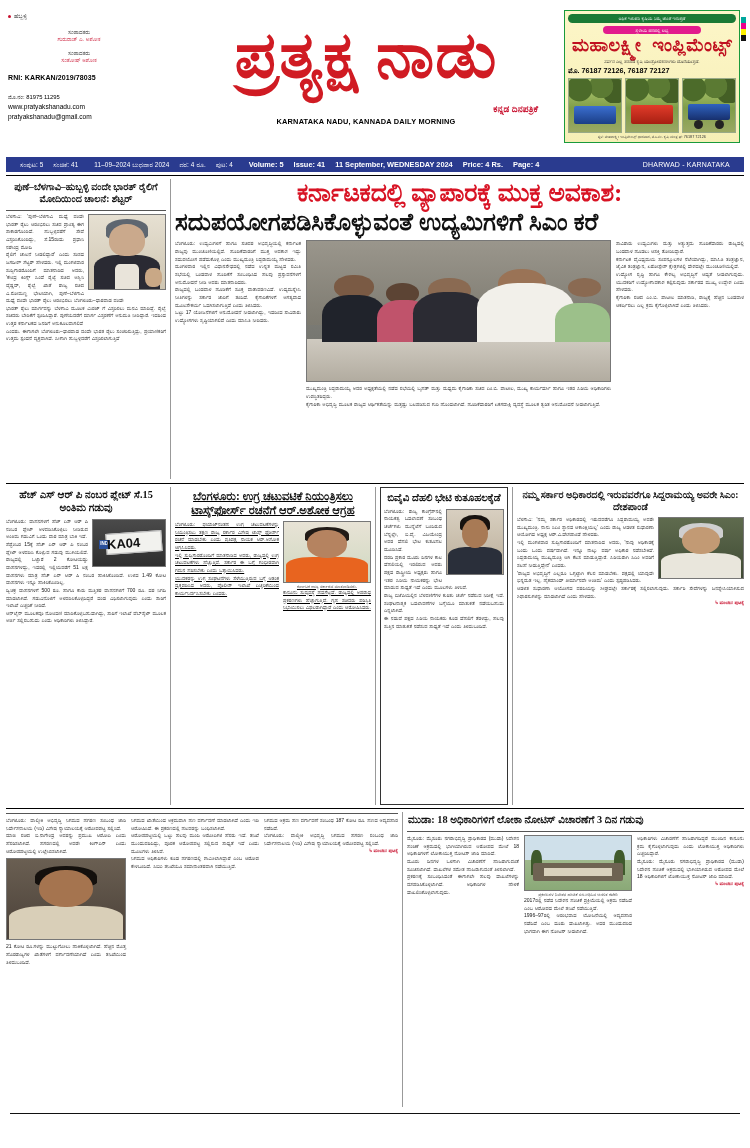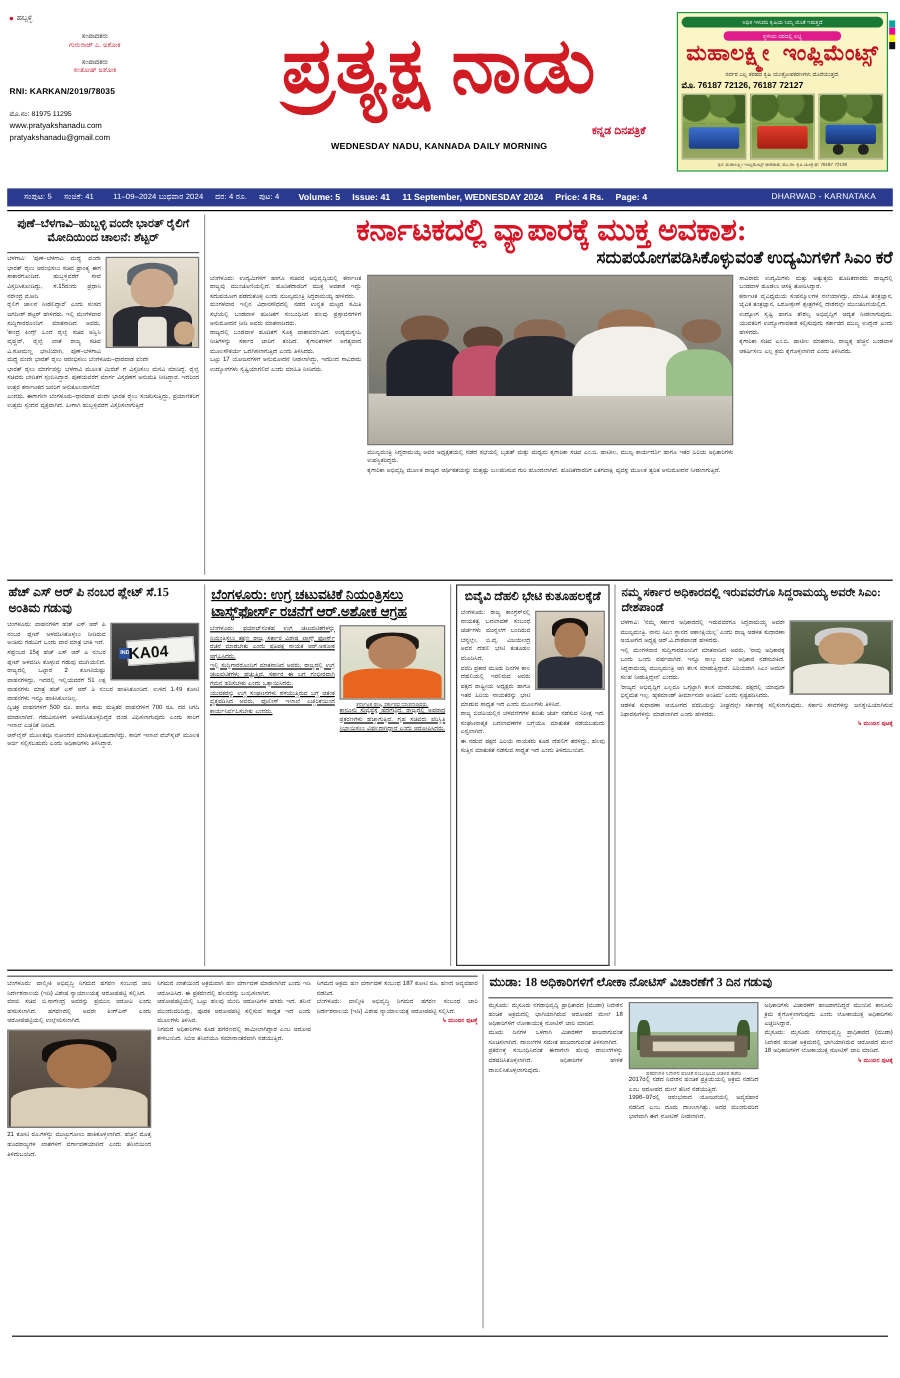--- a/index.html
+++ b/index.html
@@ -154,28 +154,28 @@
   }
   .main-head-1 {
     font-family: "Liberation Serif", serif;
     font-weight: bold; color: #d81324;
     font-size: 25px; line-height: 1.12; text-align: center;
     letter-spacing: -.2px; white-space: nowrap;
   }
   .main-head-2 {
     font-family: "Liberation Serif", serif;
     font-weight: bold; color: #111;
-    font-size: 14px; line-height: 1.18; text-align: right;
+    font-size: 24px; line-height: 1.18; text-align: left;
     margin-top: 1px; white-space: nowrap;
   }
 
   .sec-head {
     font-family: "Liberation Serif", serif;
     font-weight: bold; color: #111;
-    font-size: 11.5px; line-height: 1.26; 
+    font-size: 11.5px; line-height: 1.26; text-align: center;
     padding: 2px 1px 3px 1px;
   }
   .sec-head.sm { font-size: 10.3px; }
   .sec-head.xs { font-size: 9.6px; }
 
   .box-head {
     font-family: "Liberation Serif", serif;
     font-weight: bold; font-size: 10.2px; text-align: center;
     color: #111; line-height: 1.25; padding: 2px 2px 3px 2px;
   }
@@ -248,21 +248,21 @@
       <div class="mh-contact">
         <div class="ph">ಮೊ.ನಂ: 81975 11295</div>
         <div>www.pratyakshanadu.com</div>
         <div>pratyakshanadu@gmail.com</div>
       </div>
     </div>
 
     <div class="mh-center">
       <div class="mh-title">ಪ್ರತ್ಯಕ್ಷ ನಾಡು</div>
       <div class="mh-sub-ka">ಕನ್ನಡ ದಿನಪತ್ರಿಕೆ</div>
-      <div class="mh-sub-en">WEDNESDAY NADU, KANNADA DAILY MORNING</div>
+      <div class="mh-sub-en">KARNATAKA NADU, KANNADA DAILY MORNING</div>
     </div>
 
     <div class="mh-ad">
       <div class="ad-cmyk">
         <i style="background:#00a79d"></i>
           <i style="background:#ec008c"></i>
         <i style="background:#fff200"></i>
           <i style="background:#111"></i>
       </div>
       <div class="ad-band1">ಅಧಿಕ ಇಳುವರಿ ಕೃಷಿಯ ನಿಮ್ಮ ಜೊತೆ ಇರುತ್ತದೆ</div>

